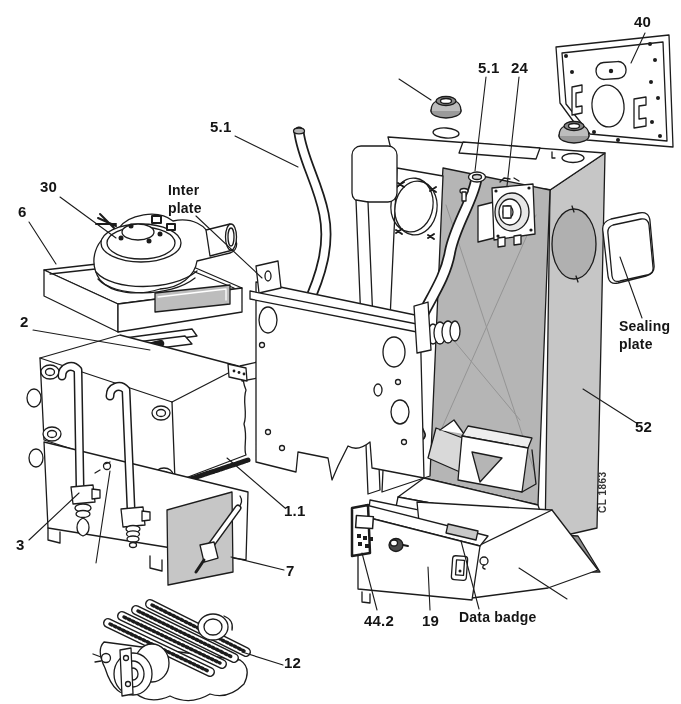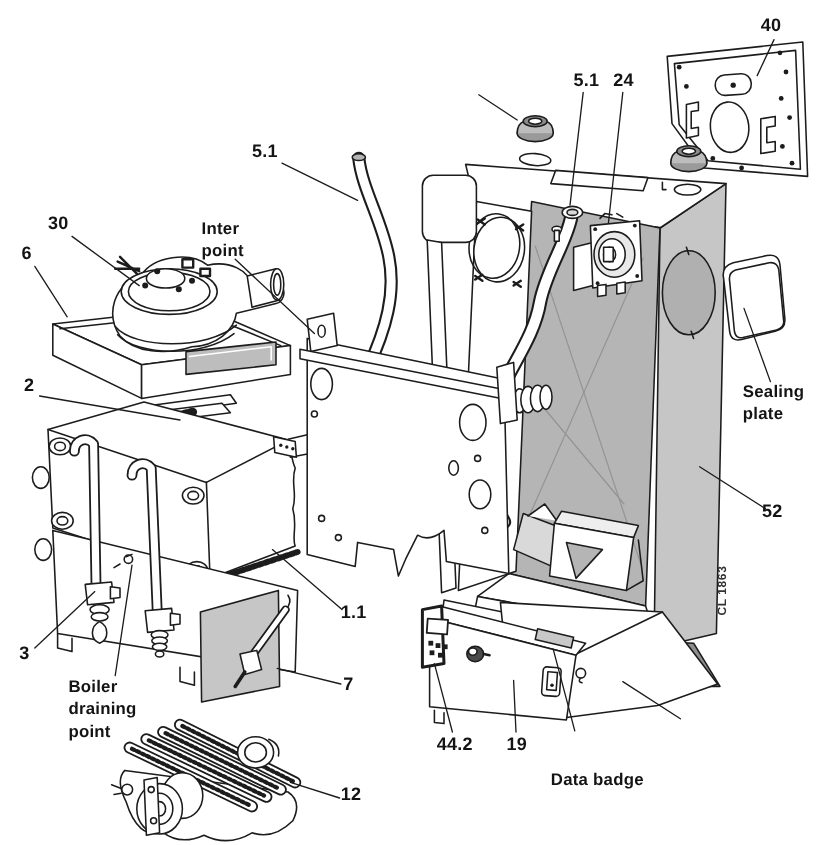--- a/index.html
+++ b/index.html
@@ -362,30 +362,27 @@
   </g>
 </svg>
 
 <div class="lbl num" style="left:634px;top:12px">40</div>
 <div class="lbl num" style="left:478px;top:58px">5.1</div>
 <div class="lbl num" style="left:511px;top:58px">24</div>
 <div class="lbl num" style="left:210px;top:117px">5.1</div>
 <div class="lbl num" style="left:40px;top:177px">30</div>
 <div class="lbl num" style="left:18px;top:202px">6</div>
 <div class="lbl" style="left:168px;top:181px">Inter
-point</div>
+plate</div>
 <div class="lbl num" style="left:20px;top:312px">2</div>
 <div class="lbl" style="left:619px;top:317px">Sealing
 plate</div>
 <div class="lbl num" style="left:635px;top:417px">52</div>
 <div class="lbl num" style="left:284px;top:501px">1.1</div>
 <div class="lbl num" style="left:16px;top:535px">3</div>
-<div class="lbl" style="left:57px;top:563px">Boiler
-draining
-point</div>
 <div class="lbl num" style="left:286px;top:561px">7</div>
 <div class="lbl num" style="left:284px;top:653px">12</div>
 <div class="lbl num" style="left:364px;top:611px">44.2</div>
 <div class="lbl num" style="left:422px;top:611px">19</div>
-<div class="lbl" style="left:459px;top:640px">Data badge</div>
+<div class="lbl" style="left:459px;top:608px">Data badge</div>
 <div class="lbl ref" style="left:596px;top:513px">CL 1863</div>
 
 </div>
 
 </body></html>

